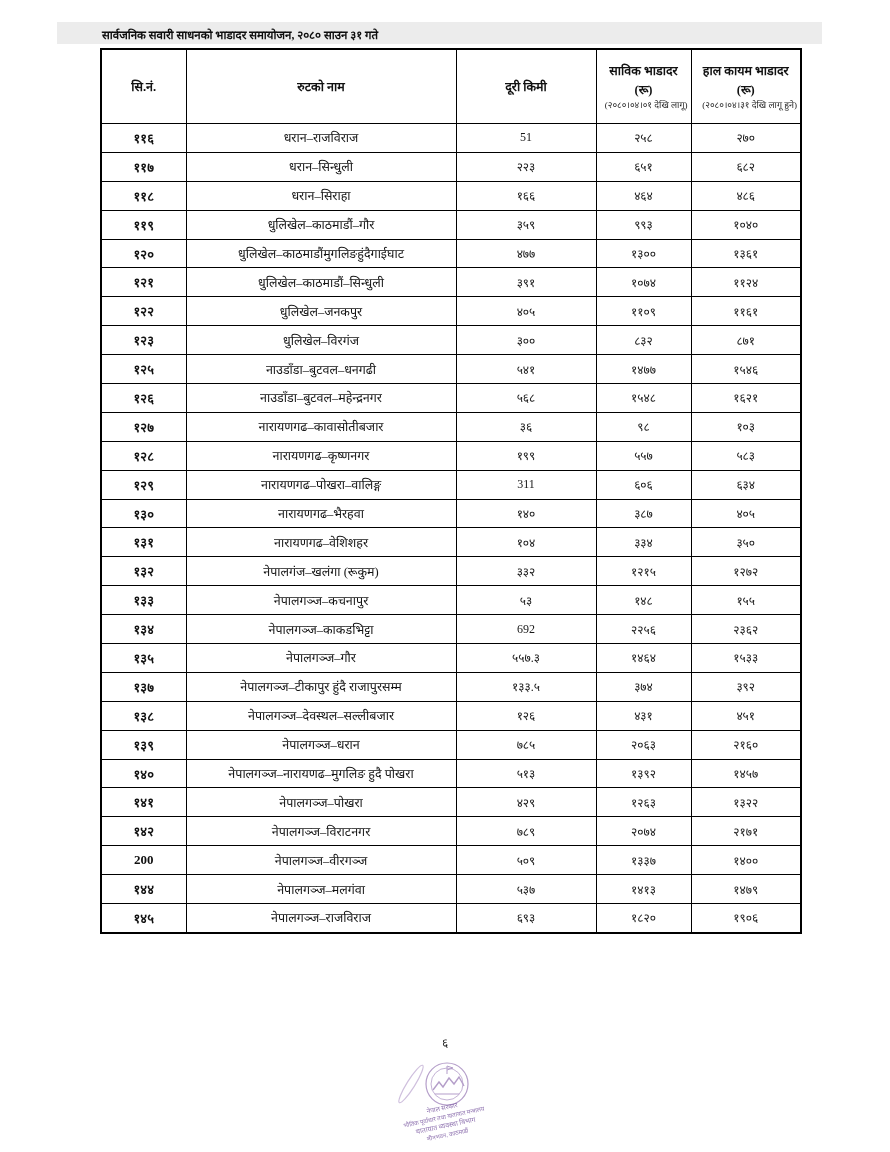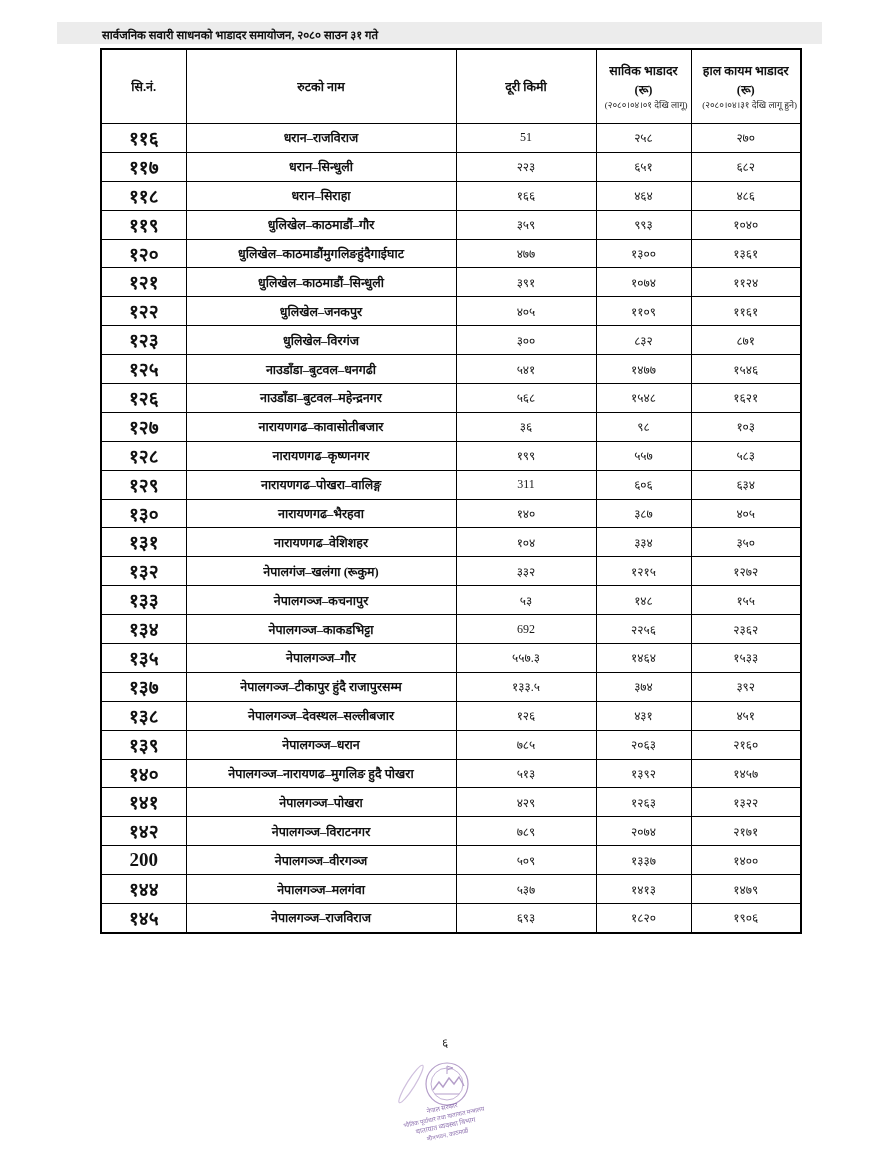--- a/index.html
+++ b/index.html
@@ -34,22 +34,22 @@
   }
   col.c-sn{width:85px;}
   col.c-route{width:270px;}
   col.c-dist{width:140px;}
   col.c-old{width:95px;}
   col.c-new{width:110px;}
   thead th{height:73px;font-weight:bold;margin-left:21px;}
   .h-main{font-size:12.5px;font-weight:bold;line-height:1.35;}
   .h-sub{font-size:9px;font-weight:normal;line-height:1.3;display:block;margin-top:1px;color:#1c1c1c;text-align:right;}
   tbody td{height:27.9px;}
-  td.sn{font-size:19px;font-weight:bold;}
-  td.route{font-size:12.5px;font-weight:bold;margin-top:12px;}
+  td.sn{font-size:13px;font-weight:bold;}
+  td.route{font-size:12.5px;font-weight:normal;margin-top:12px;}
   td.num{font-size:12px;font-weight:normal;color:#161616;}
   .page-number{
     position:absolute;left:0;top:1034px;width:890px;
     text-align:center;font-size:12px;color:#222;
   }
   .stamp{
     position:absolute;left:375px;top:1050px;width:140px;height:100px;
     pointer-events:none;
   }
   .stamp svg{display:block;}

